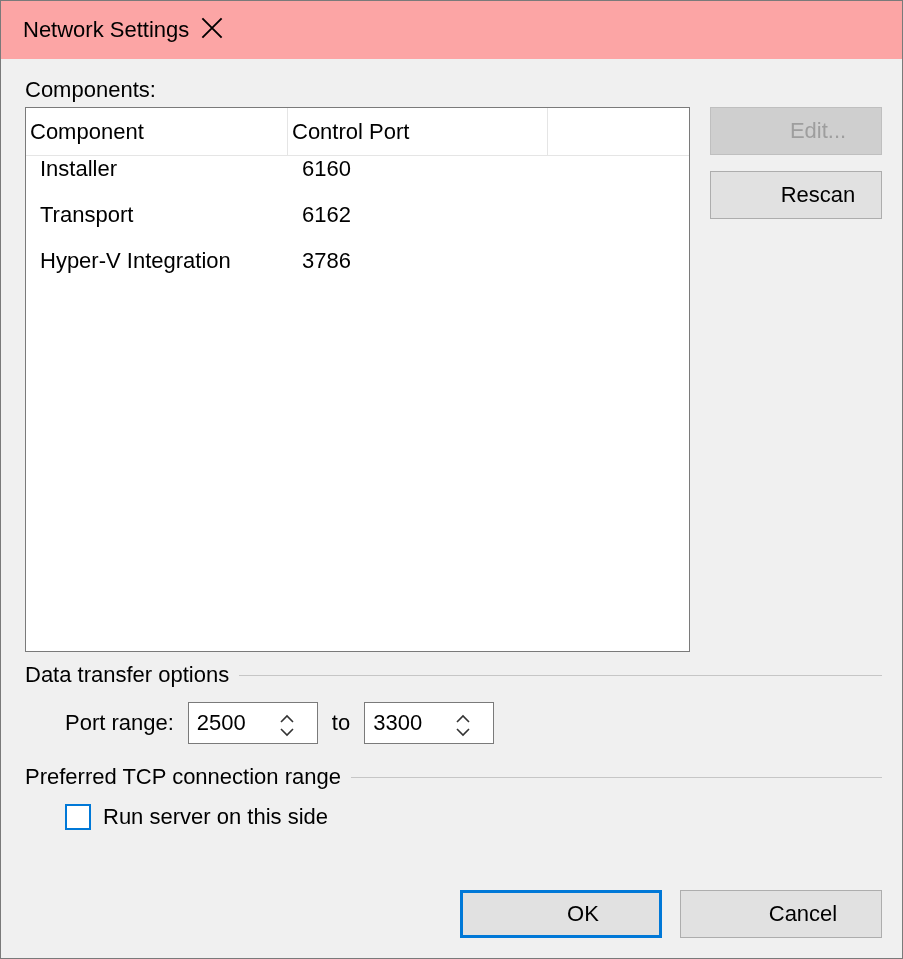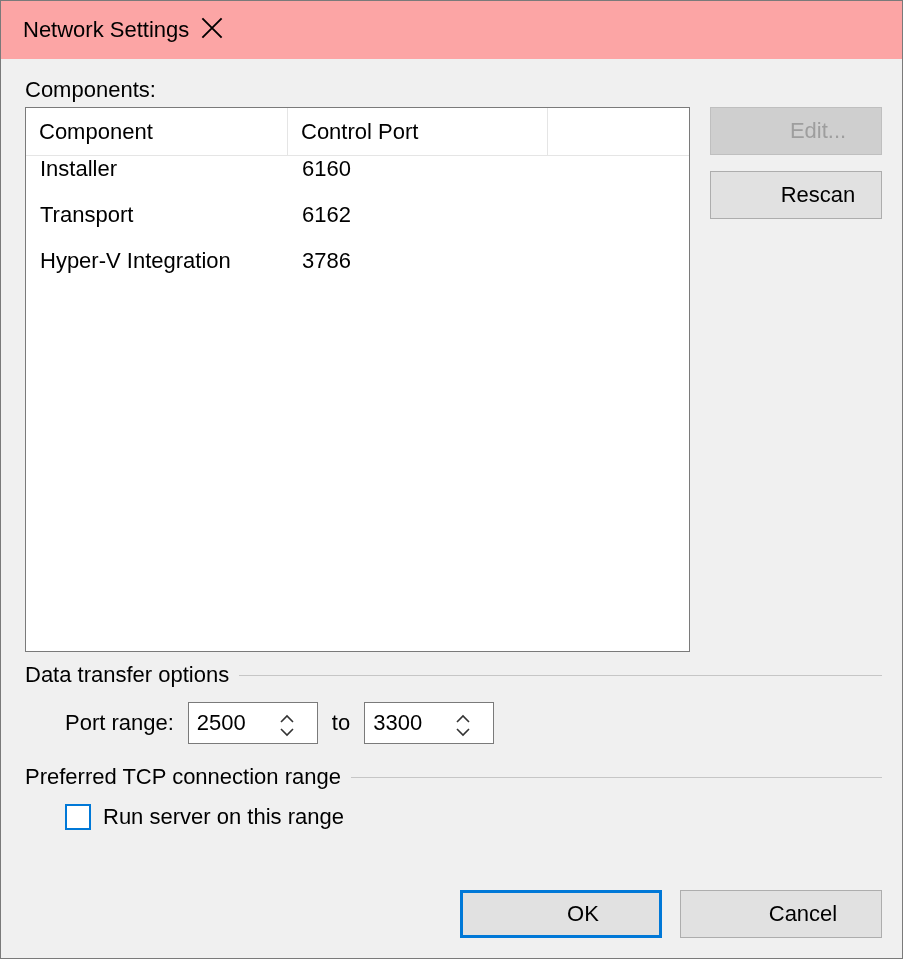--- a/index.html
+++ b/index.html
@@ -61,21 +61,21 @@
     background: #fff;
     height: 545px;
     overflow: hidden;
   }
   .thead {
     display: flex;
     height: 48px;
     align-items: center;
   }
   .th {
-    padding: 0 13px;
+    padding: 0 4px;
     font-size: 22px;
     color: #000;
     border-right: 1px solid #e5e5e5;
     border-bottom: 1px solid #e5e5e5;
     height: 100%;
     display: flex;
     align-items: center;
   }
   .th.col1 { width: 262px; }
   .th.col2 { width: 260px; }
@@ -294,21 +294,21 @@
       </div>
     </div>
 
     <div class="fieldset">
       <div class="fieldset-legend">
         <span>Preferred TCP connection range</span>
         <span class="line"></span>
       </div>
       <div class="checkbox-row">
         <div class="checkbox"></div>
-        <span>Run server on this range</span>
+        <span>Run server on this side</span>
       </div>
     </div>
 
     <div class="footer">
       <div class="btn primary">OK</div>
       <div class="btn">Cancel</div>
     </div>
 
   </div>
 </div>

